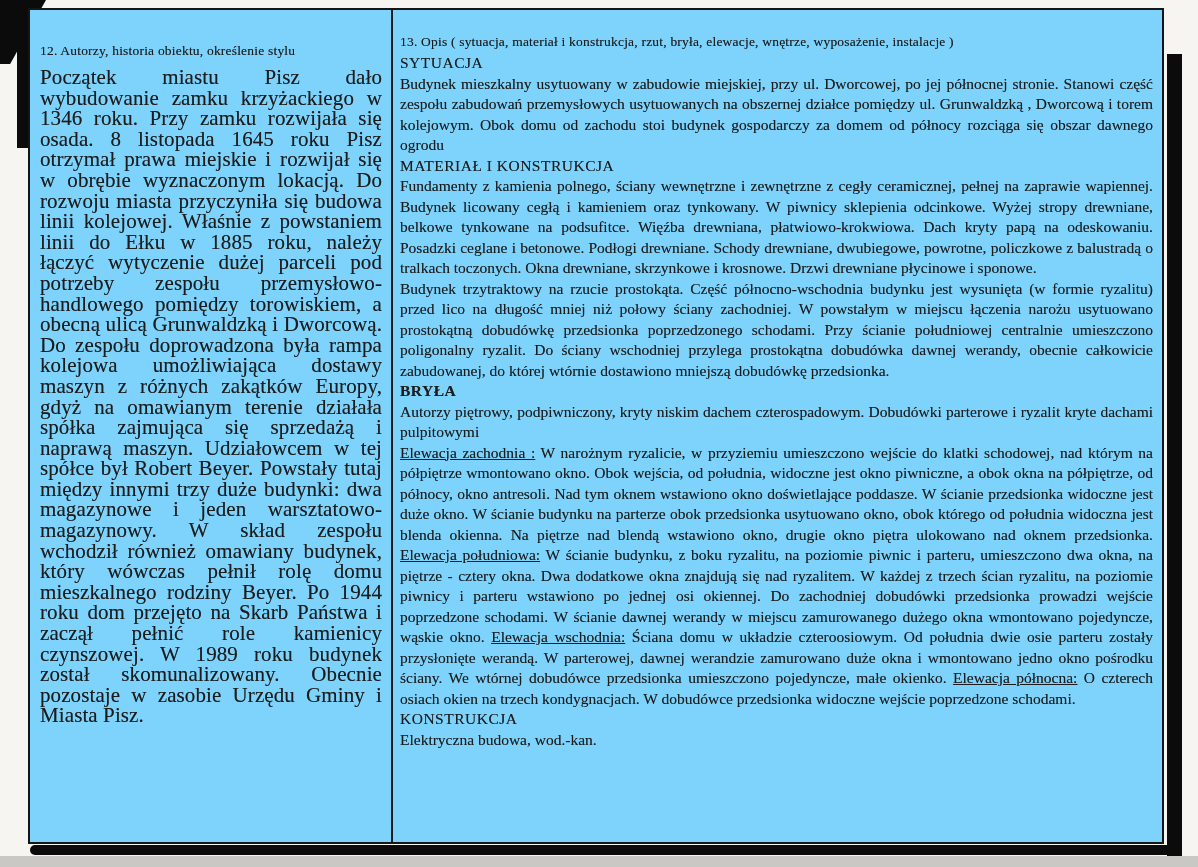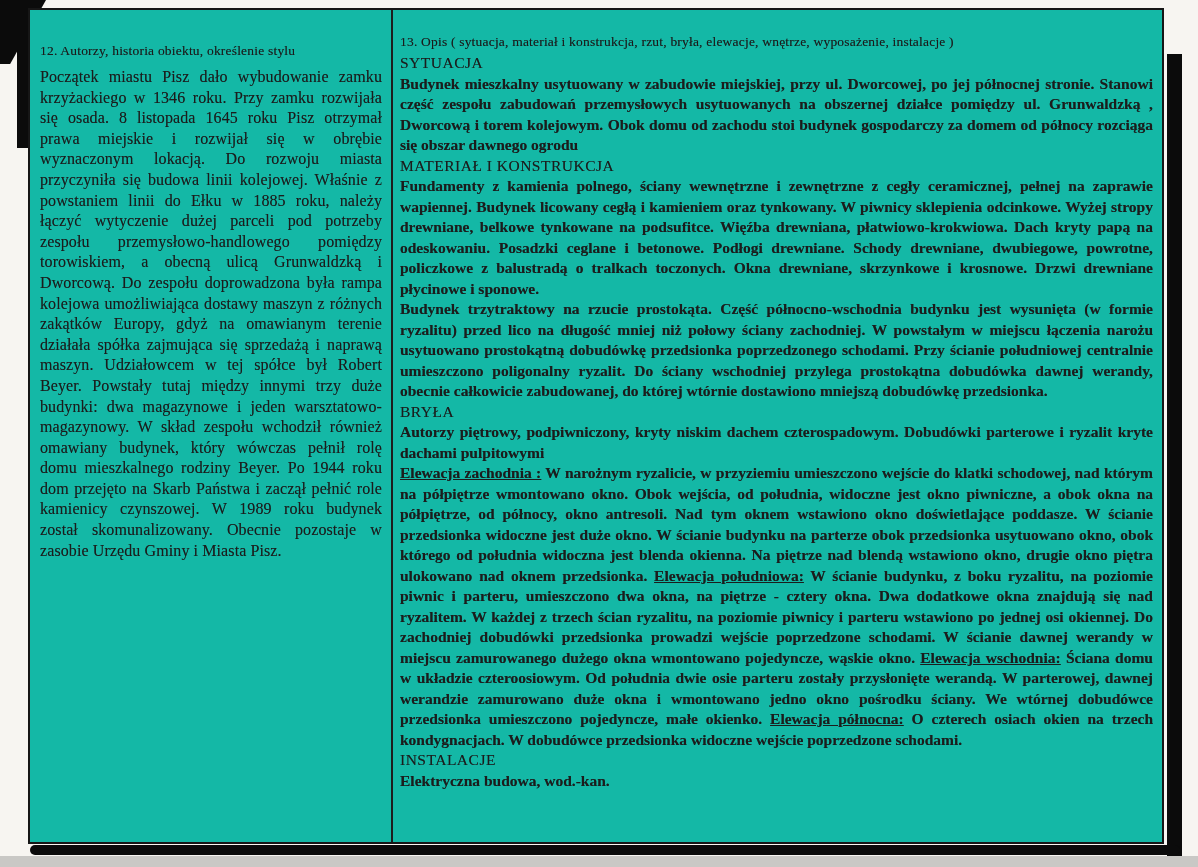--- a/index.html
+++ b/index.html
@@ -17,37 +17,37 @@
     background:#0b0b0b; clip-path:polygon(0 0,100% 0,22% 100%,0 100%); }
   .strip-left { position:absolute; left:17px; top:0; width:11px; height:148px; background:#0b0b0b; }
   .strip-bottom { position:absolute; left:30px; top:845px; width:1150px; height:10px; background:#0b0b0b; border-radius:5px; }
   .strip-right { position:absolute; left:1167px; top:54px; width:15px; height:813px; background:#0b0b0b; }
   .bottom-edge { position:absolute; left:0; top:856px; width:100%; height:11px; background:#c9c8c5; }
 
   .frame {
     position:absolute; left:28px; top:8px; width:1136px; height:836px;
     border:2px solid #161616;
     display:flex; overflow:hidden;
-    background:#14b8a6;
+    background:#7dd3fc;
   }
   .col { text-shadow:0 0 0.5px rgba(20,20,20,0.45); }
   .col.left  { width:361px; padding:26px 9px 0 10px; }
   .divider   { width:2px; background:#1d1d1d; }
   .col.right { flex:1; padding:23px 9px 0 7px; font-size:15.5px; line-height:20.5px; }
 
   .heading { font-size:13.5px; line-height:17px; letter-spacing:0.2px; white-space:nowrap; overflow:hidden; }
   .col.left .heading  { margin:6px 0 8px 0; }
   .col.right .heading { margin:0 0 3px 0; }
 
-  .col.left .para { font-size:16px; line-height:20.6px; text-align:justify; letter-spacing:0.1px; }
+  .col.left .para { font-size:21px; line-height:20.6px; text-align:justify; letter-spacing:0.1px; }
   .col.left .para + .para { margin-top:7px; }
 
   .sec-title { letter-spacing:0.5px; }
-  .sec-title.bold { font-weight:normal; }
-  .col.right .para { text-align:justify;font-weight:bold; }
+  .sec-title.bold { font-weight:bold; }
+  .col.right .para { text-align:justify; }
   .u { text-decoration:underline; }
 </style>
 </head>
 <body>
 
 <div class="scan">
 
   <div class="corner-tl"></div>
   <div class="strip-left"></div>
   <div class="strip-right"></div>
@@ -72,18 +72,18 @@
       <div class="sec-title">MATERIAŁ I KONSTRUKCJA</div>
       <p class="para">Fundamenty z kamienia polnego, ściany wewnętrzne i zewnętrzne z cegły ceramicznej, pełnej na zaprawie wapiennej. Budynek licowany cegłą i kamieniem oraz tynkowany. W piwnicy sklepienia odcinkowe. Wyżej stropy drewniane, belkowe tynkowane na podsufitce. Więźba drewniana, płatwiowo-krokwiowa. Dach kryty papą na odeskowaniu.  Posadzki  ceglane i betonowe.  Podłogi drewniane.  Schody drewniane, dwubiegowe, powrotne, policzkowe z balustradą o tralkach toczonych.  Okna drewniane,  skrzynkowe i krosnowe.  Drzwi drewniane płycinowe i sponowe.</p>
 
       <p class="para">Budynek trzytraktowy na rzucie prostokąta. Część północno-wschodnia budynku jest wysunięta (w formie ryzalitu) przed lico na długość mniej niż połowy ściany zachodniej. W powstałym w miejscu łączenia narożu usytuowano prostokątną dobudówkę przedsionka poprzedzonego schodami. Przy ścianie południowej centralnie umieszczono poligonalny ryzalit. Do ściany wschodniej przylega prostokątna dobudówka dawnej werandy, obecnie całkowicie zabudowanej, do której wtórnie dostawiono mniejszą dobudówkę przedsionka.</p>
 
       <div class="sec-title bold">BRYŁA</div>
       <p class="para">Autorzy piętrowy, podpiwniczony, kryty niskim dachem czterospadowym. Dobudówki parterowe i ryzalit kryte dachami pulpitowymi</p>
 
       <p class="para"><span class="u">Elewacja zachodnia :</span><span> W narożnym ryzalicie, w przyziemiu umieszczono wejście do klatki schodowej, nad którym na półpiętrze wmontowano okno. Obok wejścia, od południa, widoczne jest okno piwniczne, a obok okna na półpiętrze, od północy, okno antresoli. Nad tym oknem wstawiono okno doświetlające poddasze. W ścianie przedsionka widoczne jest duże okno.  W ścianie budynku na parterze obok przedsionka usytuowano okno, obok którego od południa widoczna jest blenda okienna. Na piętrze nad blendą wstawiono okno,  drugie okno piętra ulokowano nad oknem przedsionka. </span><span class="u">Elewacja południowa:</span><span> W ścianie budynku, z boku ryzalitu, na poziomie piwnic i parteru, umieszczono dwa okna, na piętrze - cztery okna. Dwa dodatkowe okna znajdują się nad ryzalitem. W każdej z trzech ścian ryzalitu, na poziomie piwnicy i parteru wstawiono po jednej osi okiennej. Do zachodniej dobudówki przedsionka prowadzi wejście poprzedzone schodami. W ścianie dawnej werandy w miejscu zamurowanego dużego okna wmontowano pojedyncze, wąskie okno. </span><span class="u">Elewacja wschodnia:</span><span>  Ściana domu w układzie czteroosiowym. Od południa dwie osie parteru zostały przysłonięte werandą.  W parterowej, dawnej werandzie zamurowano duże okna i wmontowano jedno okno pośrodku ściany. We wtórnej dobudówce przedsionka umieszczono pojedyncze, małe okienko. </span><span class="u">Elewacja północna:</span><span> O czterech osiach okien na trzech kondygnacjach. W dobudówce przedsionka widoczne wejście poprzedzone schodami.</span></p>
 
-      <div class="sec-title">INSTALACJE</div>
+      <div class="sec-title">KONSTRUKCJA</div>
       <p class="para">Elektryczna budowa, wod.-kan.</p>
     </div>
 
   </div>
 </div>
 
 </body></html>

